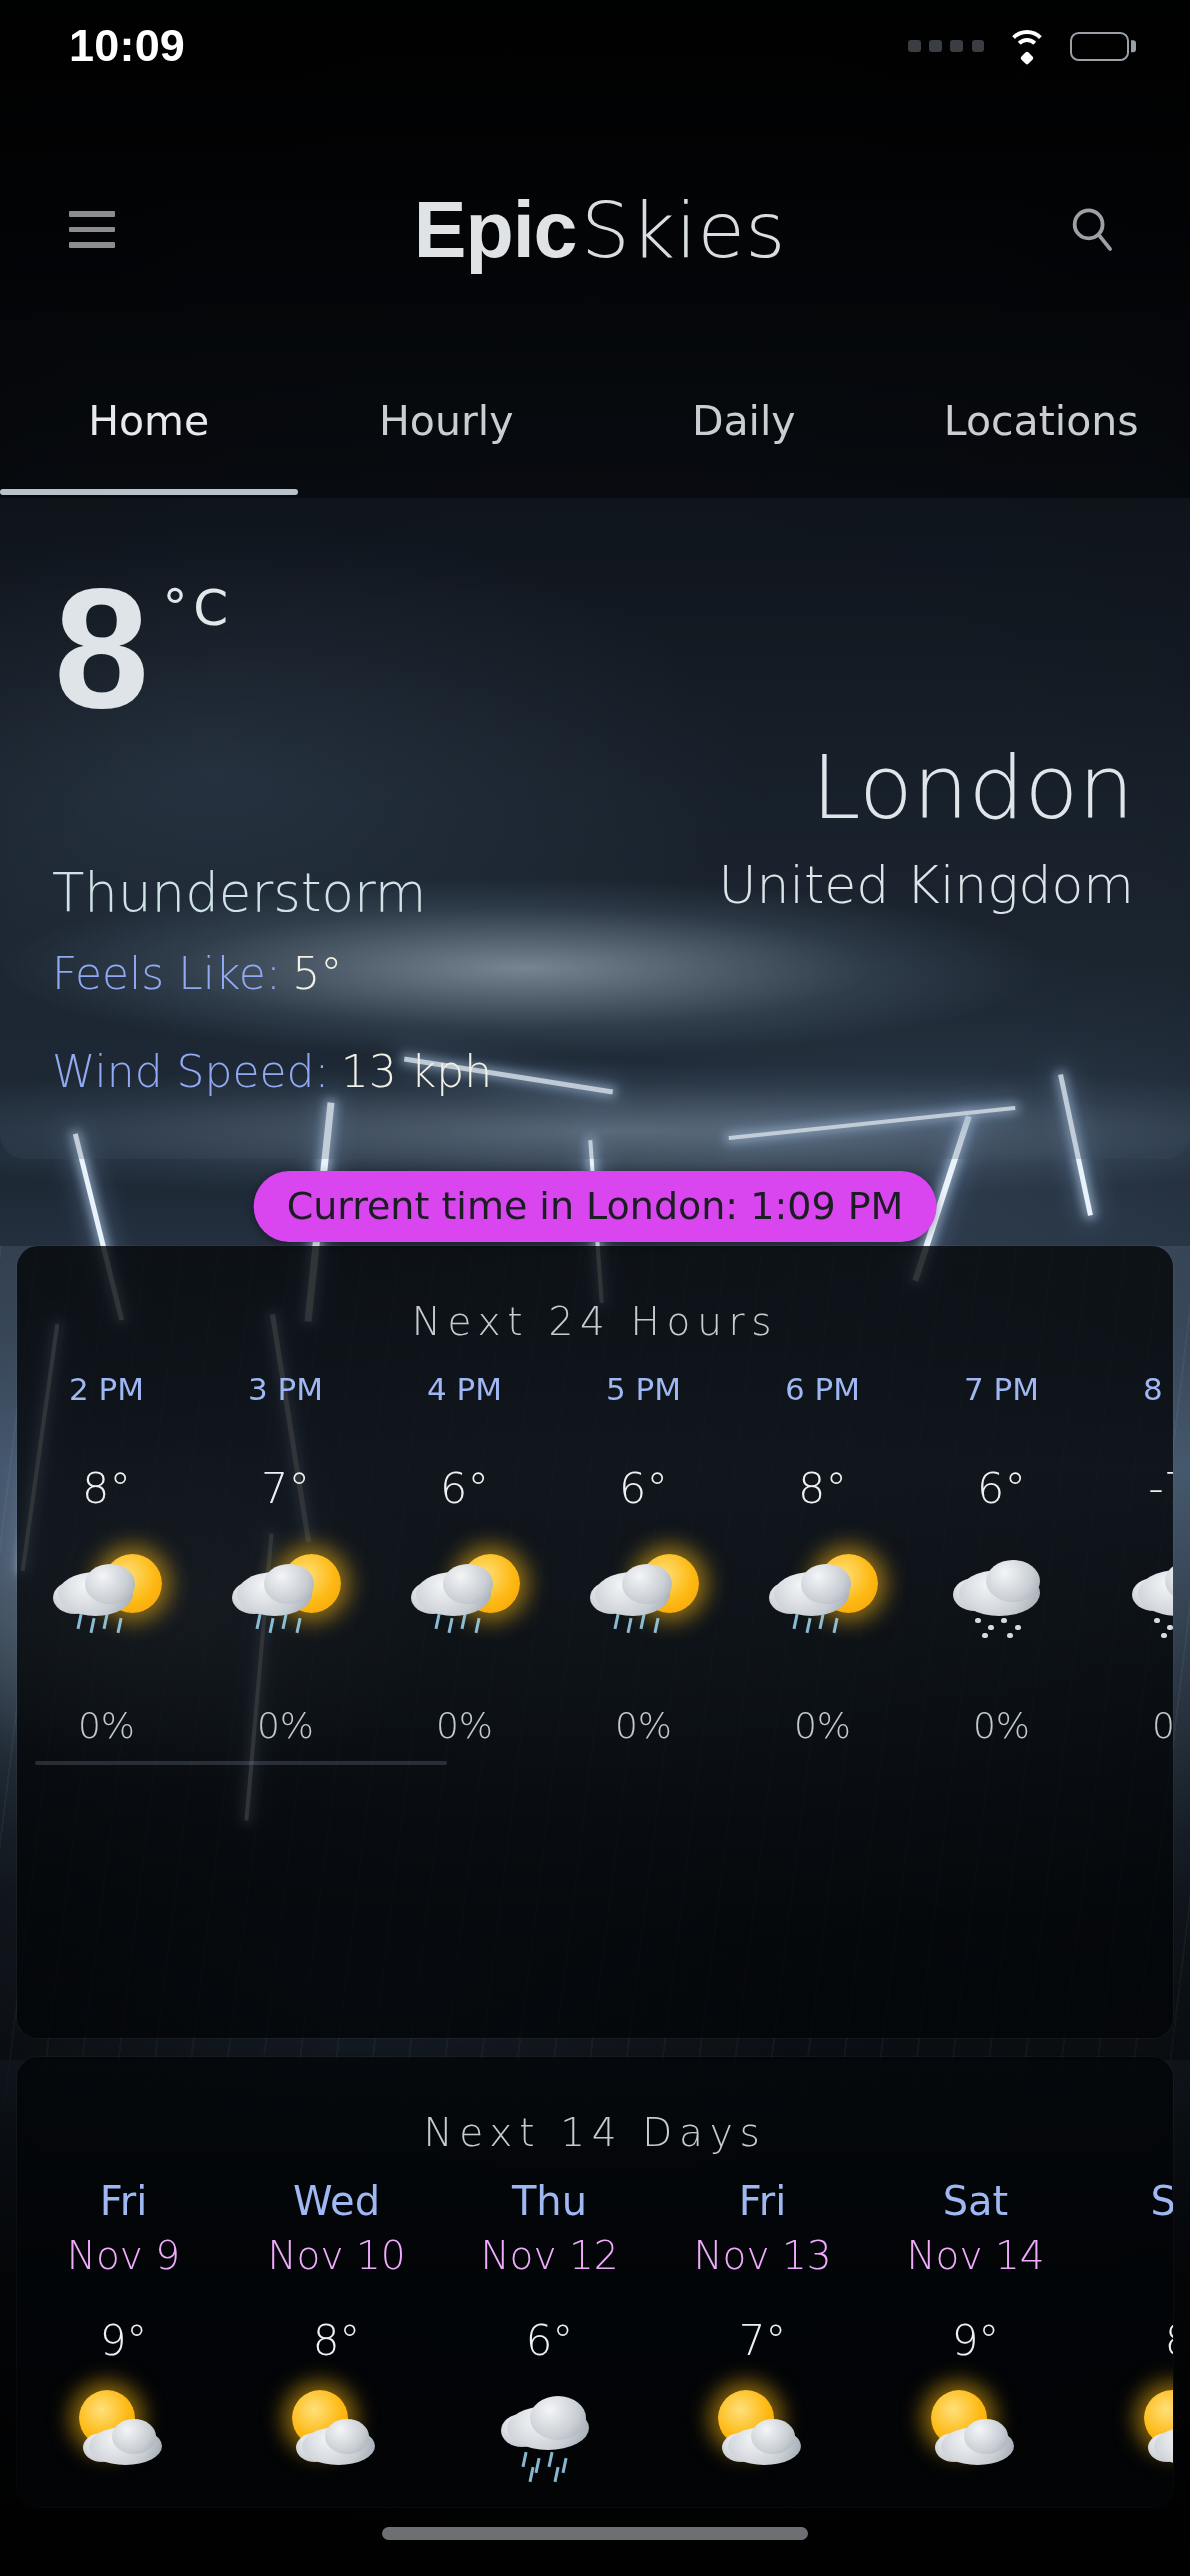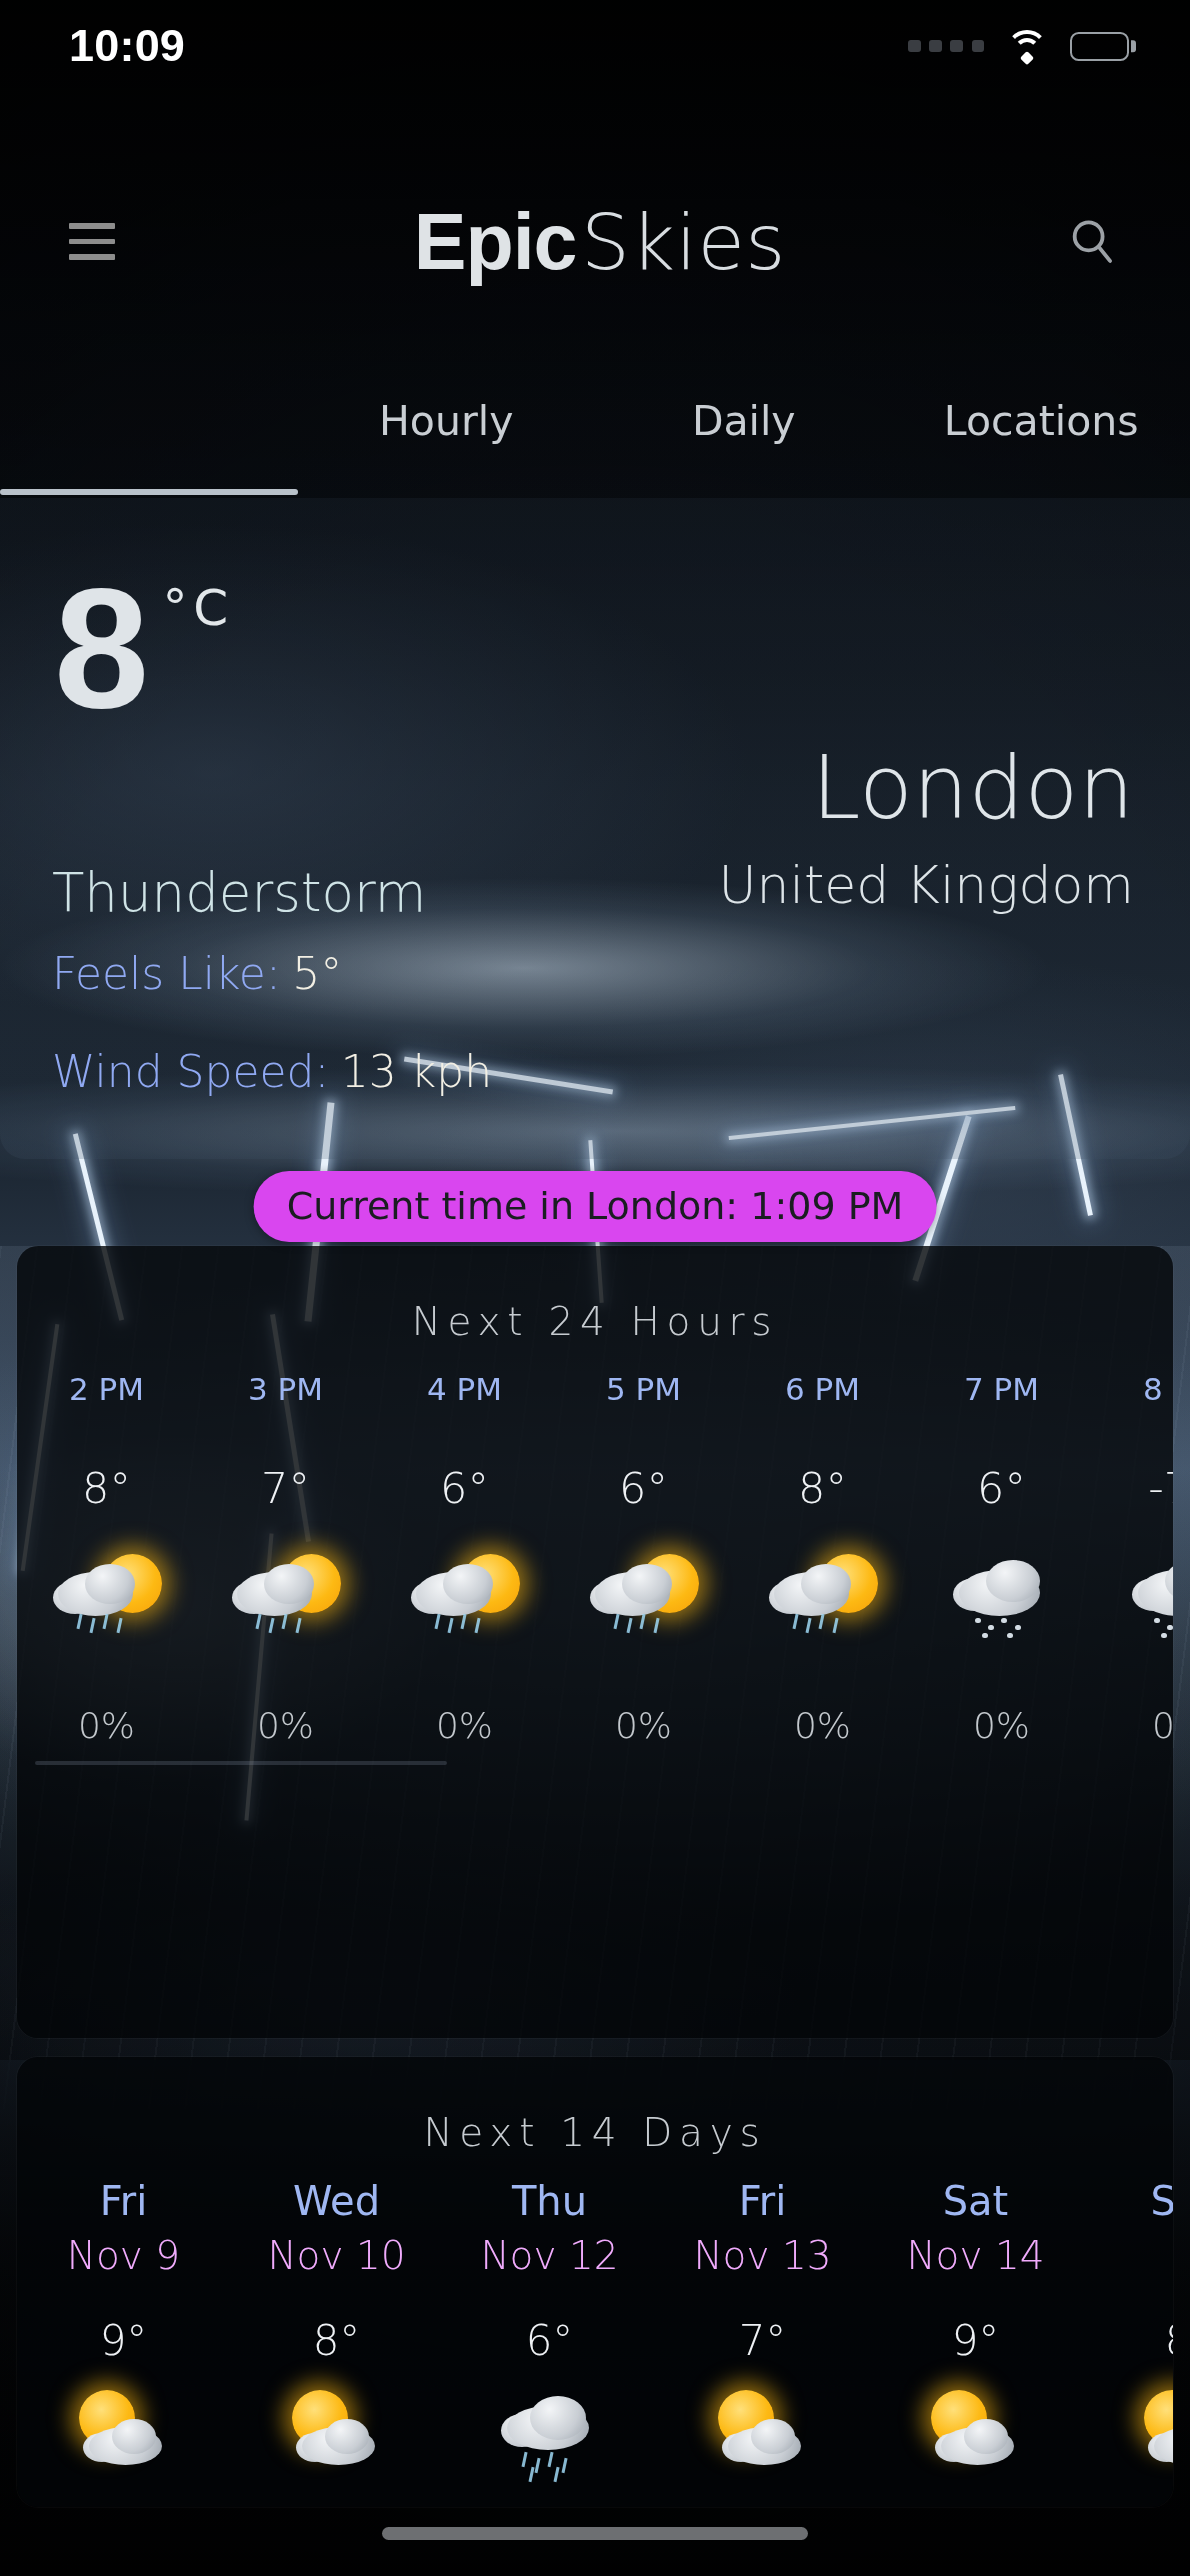--- a/index.html
+++ b/index.html
@@ -75,21 +75,21 @@
   .wifi .dot { position:absolute; left:50%; bottom:0; transform:translateX(-50%) rotate(45deg);
                width:9.6px; height:9.6px; background:#fff; border-radius:1.9px; }
   .battery { width:59px; height:29px; border:2.9px solid #9aa0a6; border-radius:8.6px;
              position:relative; padding:2.9px; }
   .battery .fill { width:100%; height:100%; background:#fff; border-radius:3.8px; }
   .battery .cap { position:absolute; right:-8.6px; top:50%; transform:translateY(-50%);
                   width:4.8px; height:11.5px; background:#9aa0a6; border-radius:0 2.9px 2.9px 0; }
 
   
   #app-header {
-    position:absolute; top:184px; left:0; width:1190px; height:115px;
+    position:absolute; top:172px; left:0; width:1190px; height:115px;
     display:flex; align-items:center; z-index:30;
   }
   #menu-button { position:absolute; left:48px; width:88px; height:88px;
                  display:flex; flex-direction:column; justify-content:center;
                  align-items:center; gap:9.6px; cursor:pointer; }
   #menu-button span { display:block; width:46px; height:5.8px; background:#8d8d8d; border-radius:1px; }
   #brand { width:100%; text-align:center; line-height:1; white-space:nowrap;
            padding-left:9.6px; }
   #brand-epic { font-size:79px; font-weight:700; color:#dfe3e6; letter-spacing:-1px; }
   #brand-skies { font-size:77px; font-weight:300; color:#d8dde1; letter-spacing:0.5px;
@@ -273,20 +273,21 @@
     <div id="search-button">
       <svg viewBox="0 0 24 24" fill="none" stroke="#9ca1a6" stroke-width="1.7">
         <circle cx="10.5" cy="9.5" r="6.2"></circle>
         <line x1="15.1" y1="14.3" x2="20" y2="20.4" stroke-linecap="round"></line>
       </svg>
     </div>
   </div>
 
   <div id="tab-bar">
     <div class="tab active">
+      <div class="tab-label">Home</div>
       <div class="tab-underline"></div>
     </div>
     <div class="tab">
       <div class="tab-label">Hourly</div>
     </div>
     <div class="tab">
       <div class="tab-label">Daily</div>
     </div>
     <div class="tab">
       <div class="tab-label">Locations</div>

